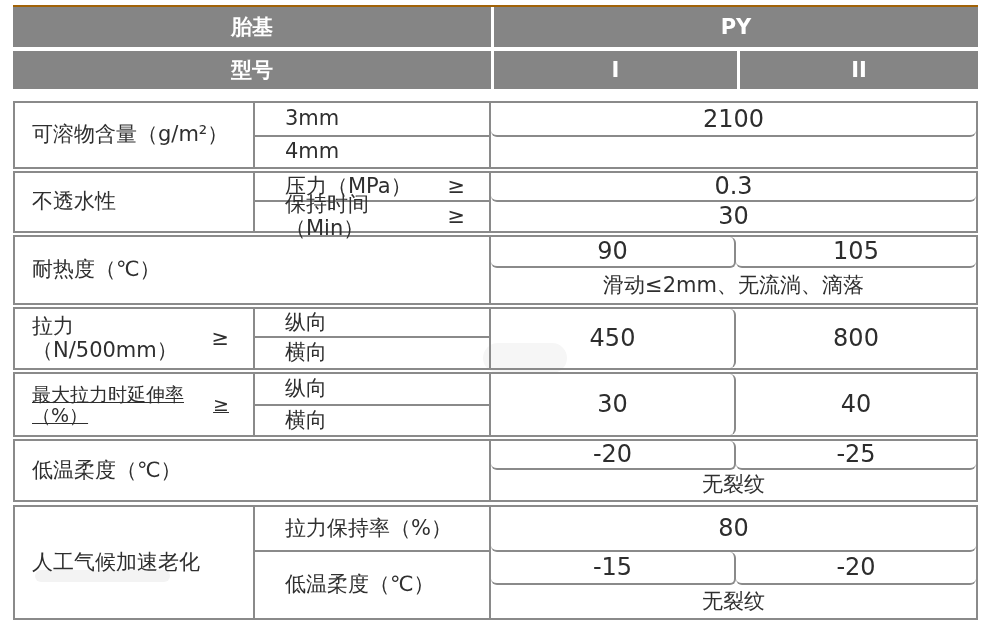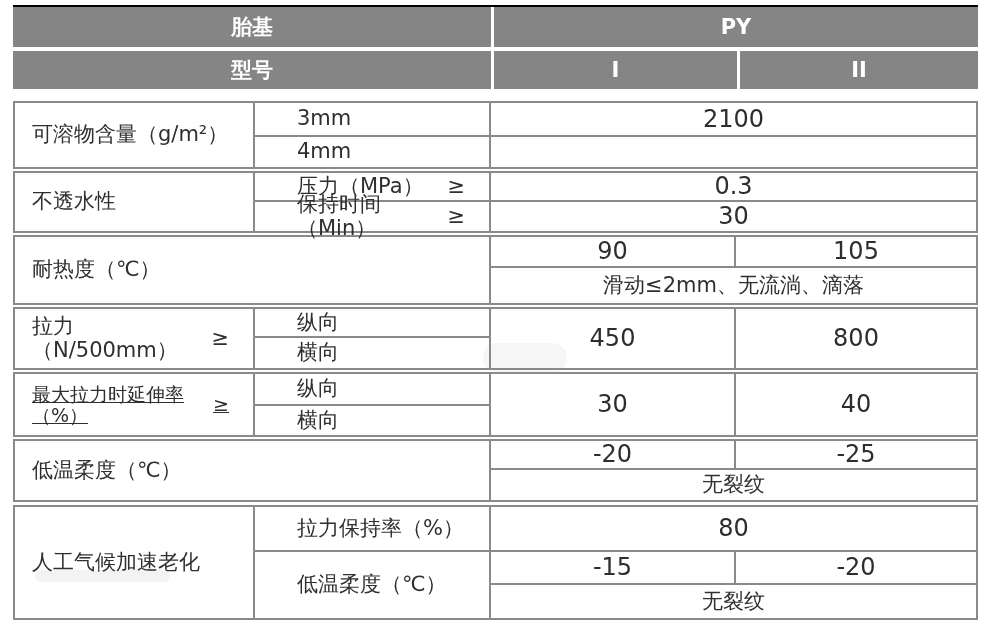--- a/index.html
+++ b/index.html
@@ -13,34 +13,34 @@
   .stage{position:relative;width:989px;height:624px;background:#ffffff;overflow:hidden;}
 
   
   .blob1{position:absolute;left:483px;top:343px;width:84px;height:30px;border-radius:15px;background:#f6f6f6;}
   .blob2{position:absolute;left:35px;top:570px;width:135px;height:12px;border-radius:6px;background:#f3f3f3;}
 
   .tbl{position:absolute;left:13px;top:5px;width:965px;}
 
   .sec{box-sizing:border-box;}
   .secA{display:grid;grid-template-columns:478px 484px;column-gap:3px;height:42px;
-        border-top:2px solid #000000;margin-bottom:4px;}
+        border-top:2px solid #a16207;margin-bottom:4px;}
   .secB{display:grid;grid-template-columns:478px 243px 238px;column-gap:3px;height:38px;margin-bottom:12px;}
   .hcell{background:var(--header-bg);color:var(--header-text);font-weight:bold;font-size:21px;
          display:flex;align-items:center;justify-content:center;}
 
   .body{display:grid;grid-template-columns:240px 236px 245px 240px;
         border:2px solid var(--line);margin-bottom:2px;background:transparent;}
   .cell{box-sizing:border-box;display:flex;align-items:center;font-size:21px;line-height:1.1;}
   .br{border-right:2px solid var(--line);}
   .bb{border-bottom:2px solid var(--line);}
   .c1{padding-left:17px;}
-  .c2{padding-left:42px;}
+  .c2{padding-left:30px;}
   .gte{justify-content:space-between;padding-right:24px;}
-  .val{justify-content:center;font-size:24px;color:#2d2d2d;}
+  .val{justify-content:center;font-size:24px;color:#2d2d2d;border-radius:6px;}
   .note{justify-content:center;font-size:21px;}
   .r12{grid-row:1/3;} .r13{grid-row:1/4;} .r24{grid-row:2/4;}
   .cc12{grid-column:1/3;} .cc34{grid-column:3/5;} .cc3{grid-column:3;} .cc4{grid-column:4;}
   .elong{font-size:19px;text-decoration:underline;}
 
   .rowsC{grid-template-rows:34px 30px;}
   .rowsD{grid-template-rows:29px 29px;}
   .rowsE{grid-template-rows:31px 35px;}
   .rowsF{grid-template-rows:29px 30px;}
   .rowsG{grid-template-rows:32px 29px;}

